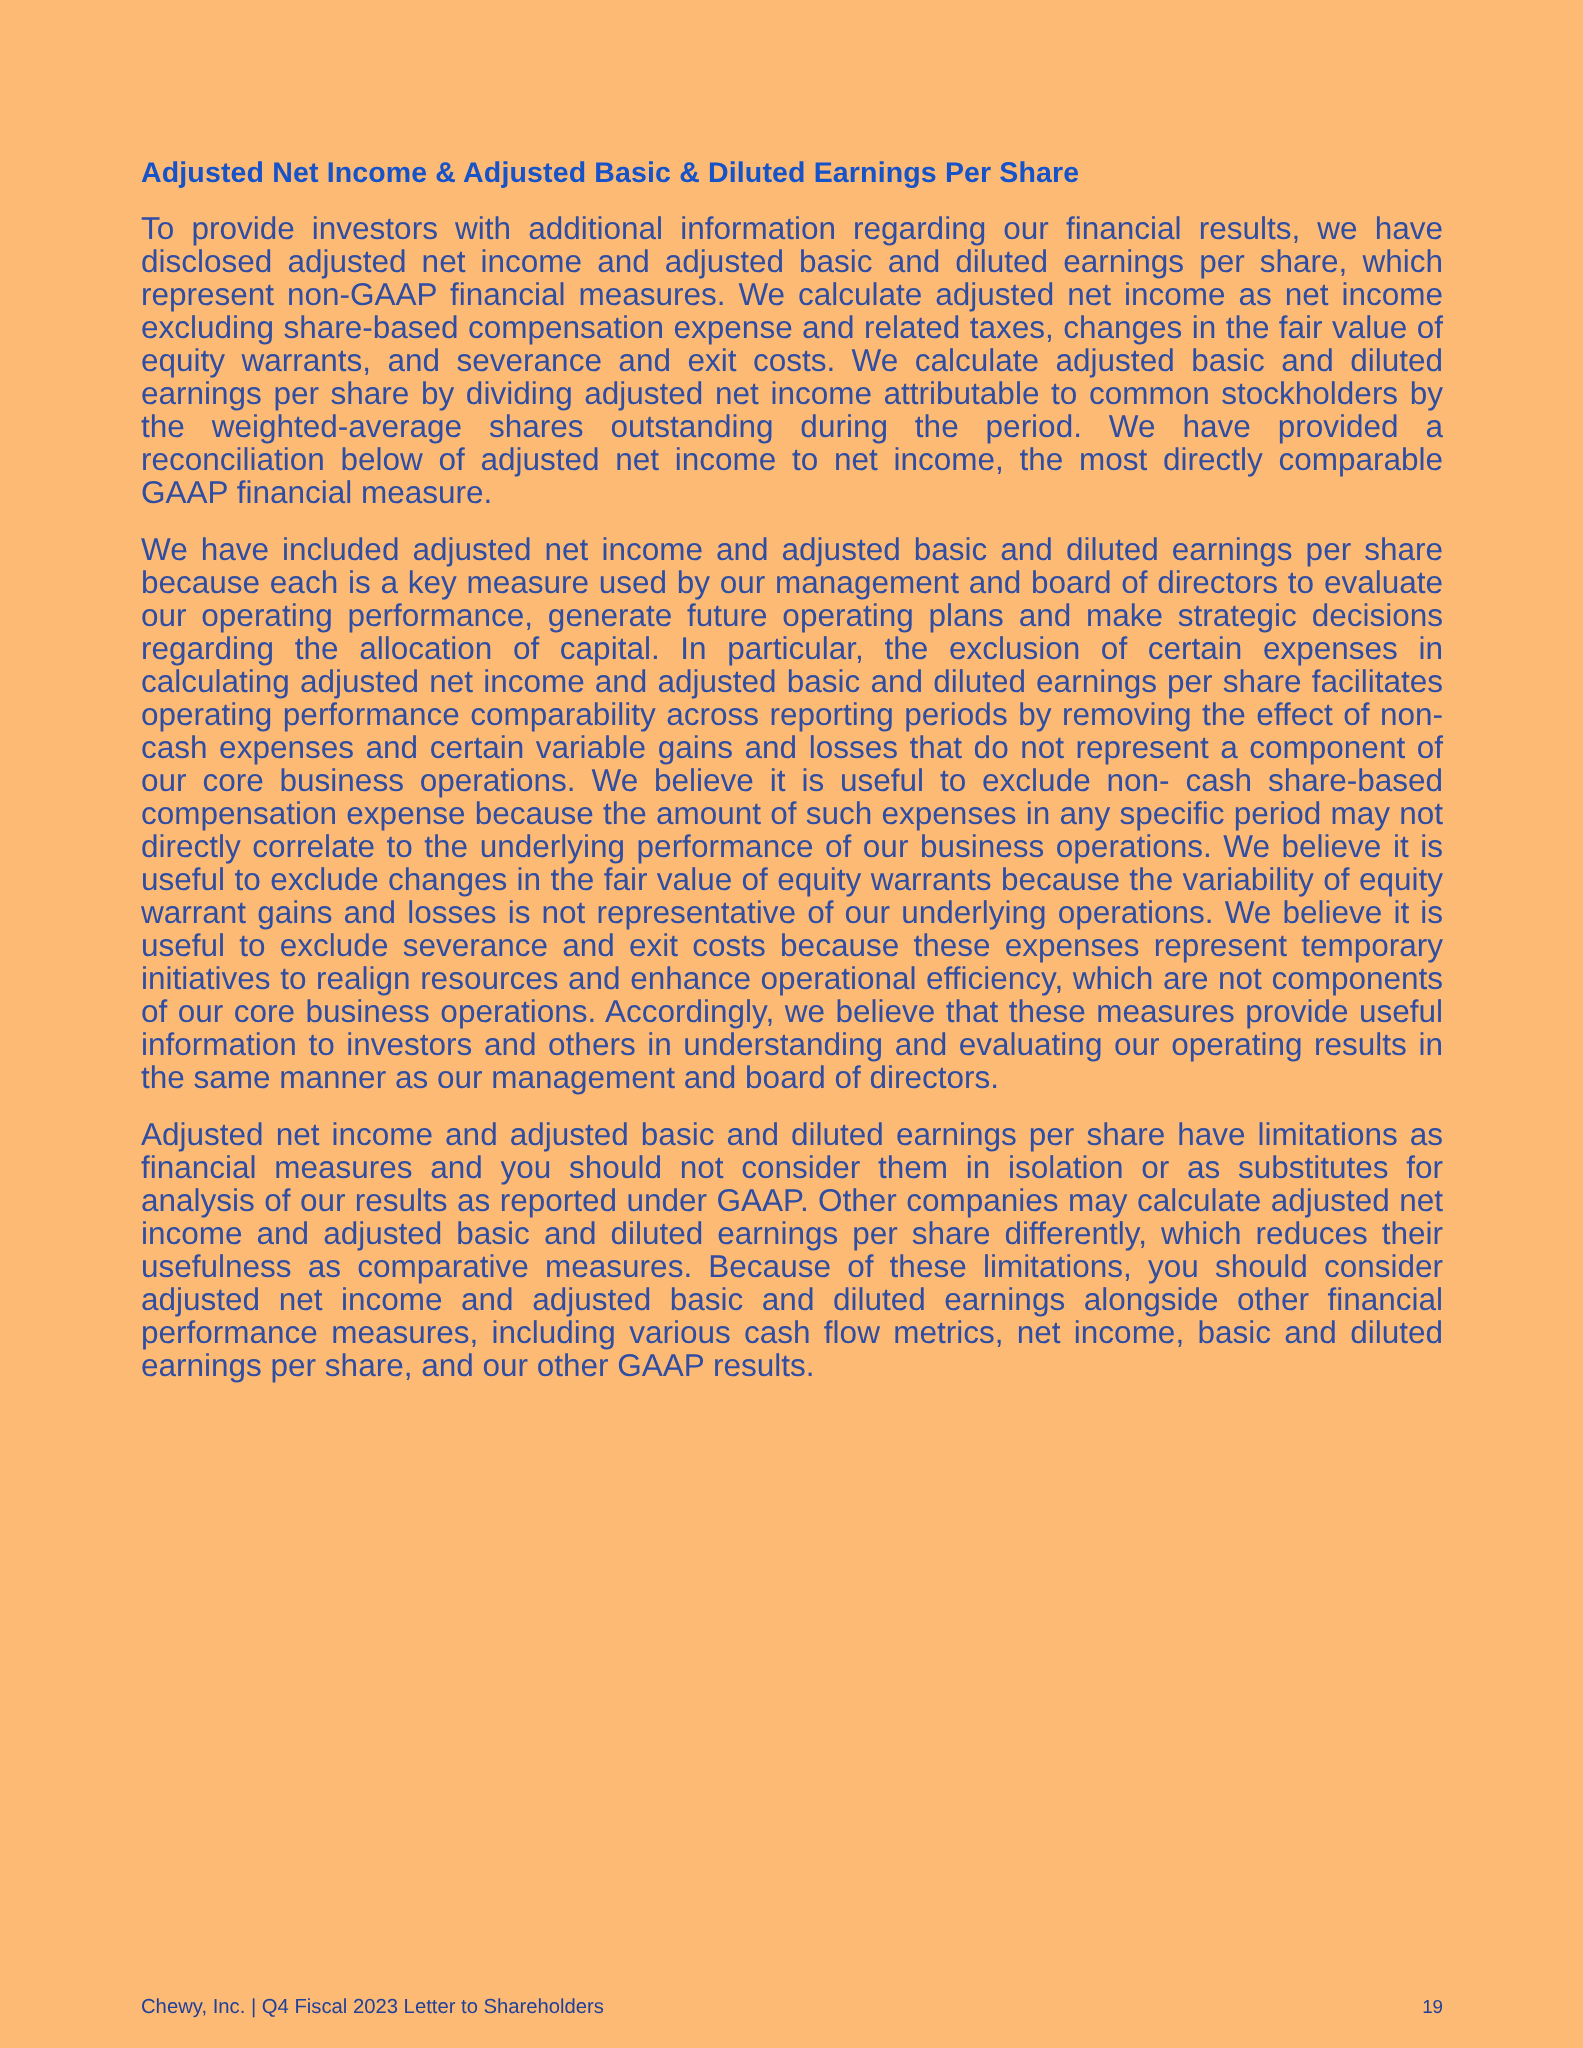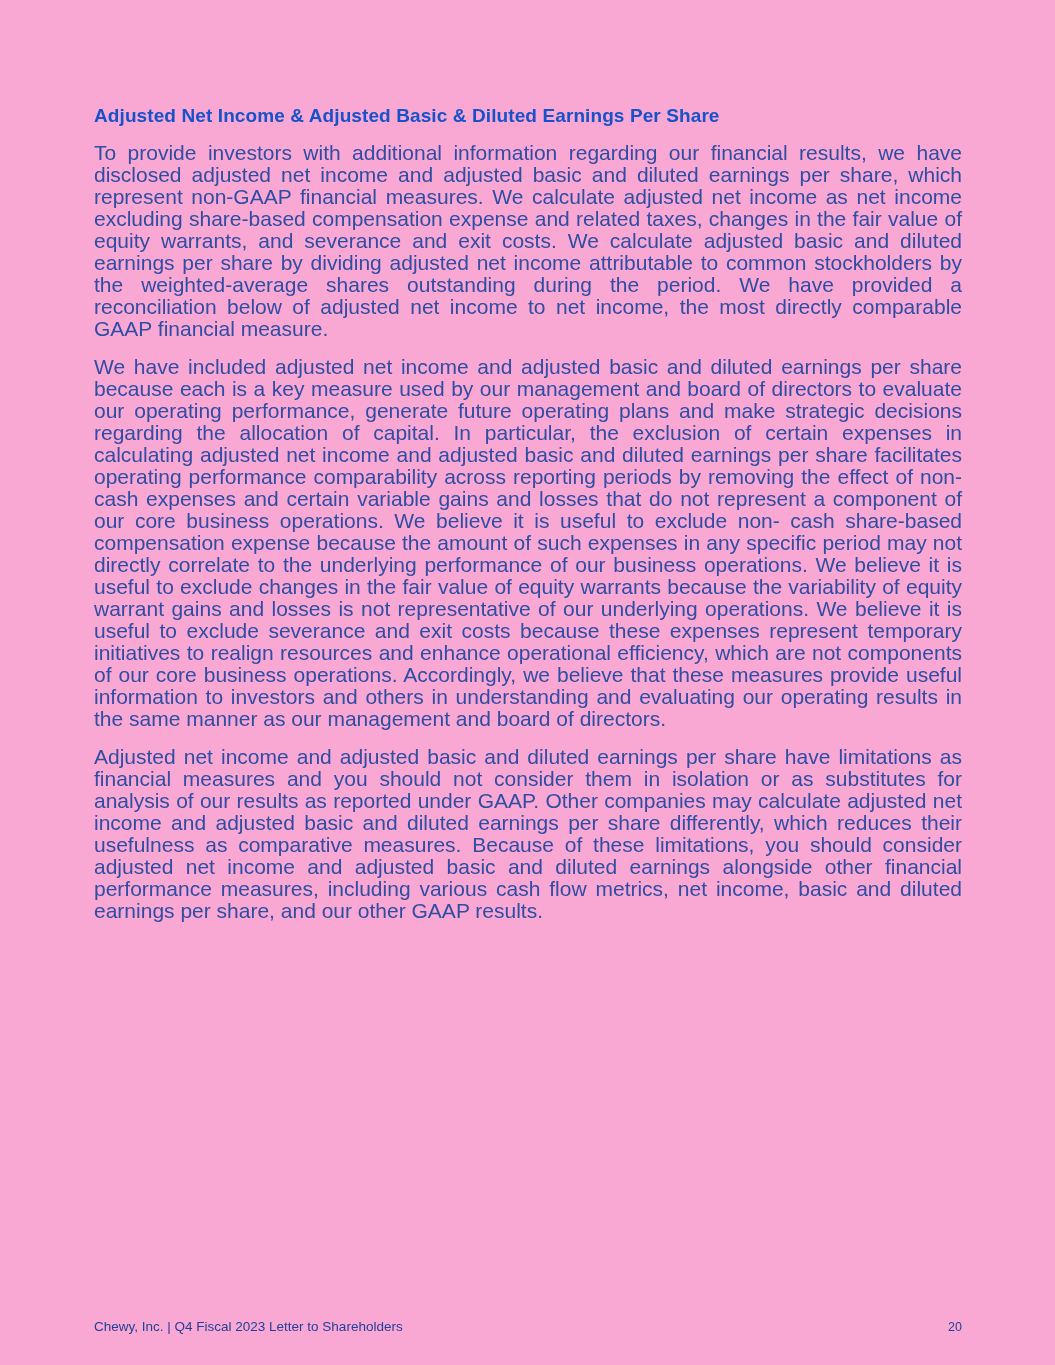--- a/index.html
+++ b/index.html
@@ -9,21 +9,21 @@
   }
 
   body {
     font-family: "Liberation Sans", sans-serif;
   }
 
   .page {
     position: relative;
     width: 1055px;
     height: 1365px;
-    background: #f9a8d4;
+    background: #fdba74;
     margin: 0 auto;
     overflow: hidden;
   }
 
   .content {
     position: absolute;
     top: 105px;
     left: 94px;
     right: 93px;
   }
@@ -43,21 +43,21 @@
     color: #2e4da3;
     text-align: justify;
     margin-bottom: 16px;
     font-family: "Liberation Sans", sans-serif;
   }
 
   .footer {
     position: absolute;
     left: 94px;
     right: 93px;
-    bottom: 31px;
+    bottom: 20px;
     display: flex;
     justify-content: space-between;
     align-items: flex-end;
   }
 
   .footer .footer-left {
     font-size: 13.5px;
     color: #21409a;
   }
 
@@ -78,16 +78,16 @@
     <div class="body-copy">
       <p>To provide investors with additional information regarding our financial results, we have disclosed adjusted net income and adjusted basic and diluted earnings per share, which represent non-GAAP financial measures. We calculate adjusted net income as net income excluding share-based compensation expense and related taxes, changes in the fair value of equity warrants, and severance and exit costs. We calculate adjusted basic and diluted earnings per share by dividing adjusted net income attributable to common stockholders by the weighted-average shares outstanding during the period. We have provided a reconciliation below of adjusted net income to net income, the most directly comparable GAAP financial measure.</p>
       <p>We have included adjusted net income and adjusted basic and diluted earnings per share because each is a key measure used by our management and board of directors to evaluate our operating performance, generate future operating plans and make strategic decisions regarding the allocation of capital. In particular, the exclusion of certain expenses in calculating adjusted net income and adjusted basic and diluted earnings per share facilitates operating performance comparability across reporting periods by removing the effect of non-cash expenses and certain variable gains and losses that do not represent a component of our core business operations. We believe it is useful to exclude non- cash share-based compensation expense because the amount of such expenses in any specific period may not directly correlate to the underlying performance of our business operations. We believe it is useful to exclude changes in the fair value of equity warrants because the variability of equity warrant gains and losses is not representative of our underlying operations. We believe it is useful to exclude severance and exit costs because these expenses represent temporary initiatives to realign resources and enhance operational efficiency, which are not components of our core business operations. Accordingly, we believe that these measures provide useful information to investors and others in understanding and evaluating our operating results in the same manner as our management and board of directors.</p>
       <p>Adjusted net income and adjusted basic and diluted earnings per share have limitations as financial measures and you should not consider them in isolation or as substitutes for analysis of our results as reported under GAAP. Other companies may calculate adjusted net income and adjusted basic and diluted earnings per share differently, which reduces their usefulness as comparative measures. Because of these limitations, you should consider adjusted net income and adjusted basic and diluted earnings alongside other financial performance measures, including various cash flow metrics, net income, basic and diluted earnings per share, and our other GAAP results.</p>
     </div>
 
   </div>
 
   <div class="footer">
     <span class="footer-left">Chewy, Inc. | Q4 Fiscal 2023 Letter to Shareholders</span>
-    <span class="footer-page">20</span>
+    <span class="footer-page">19</span>
   </div>
 
 </div>
 
 </body></html>

